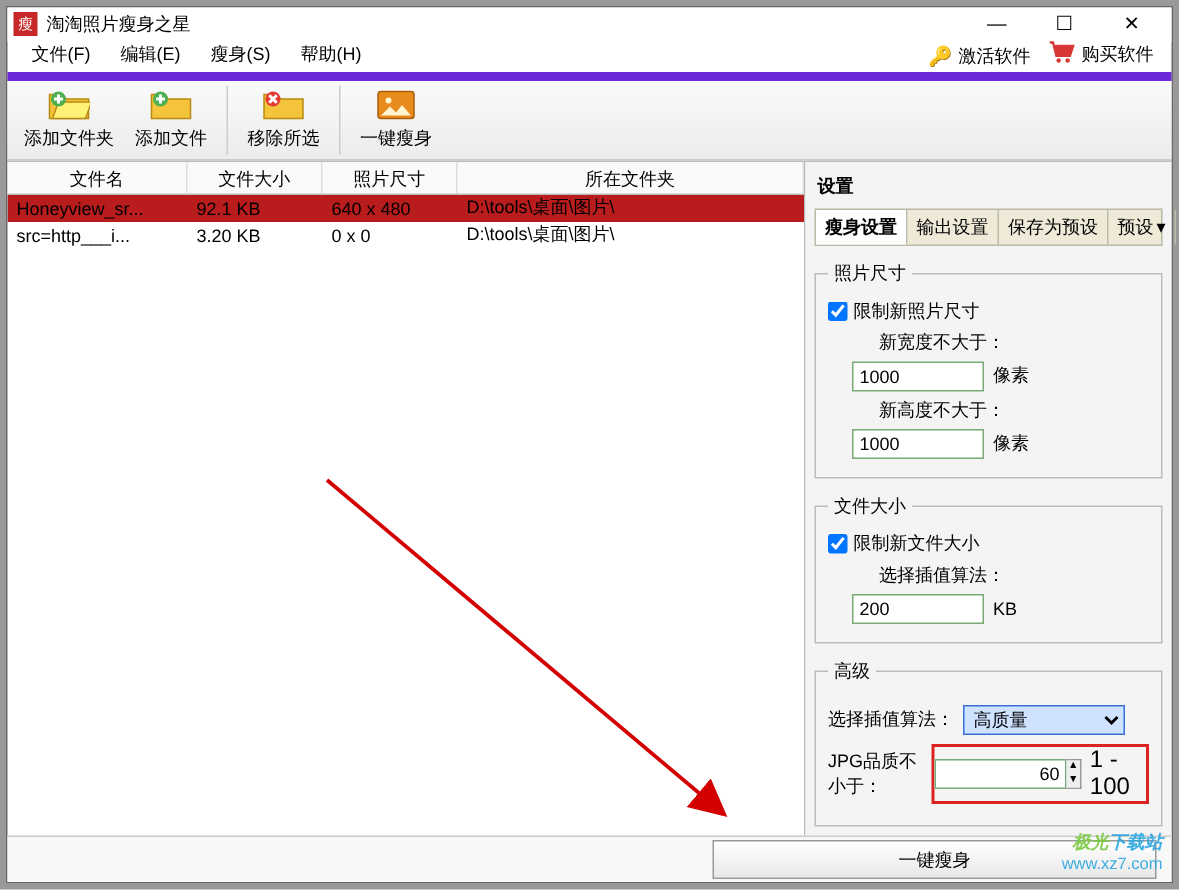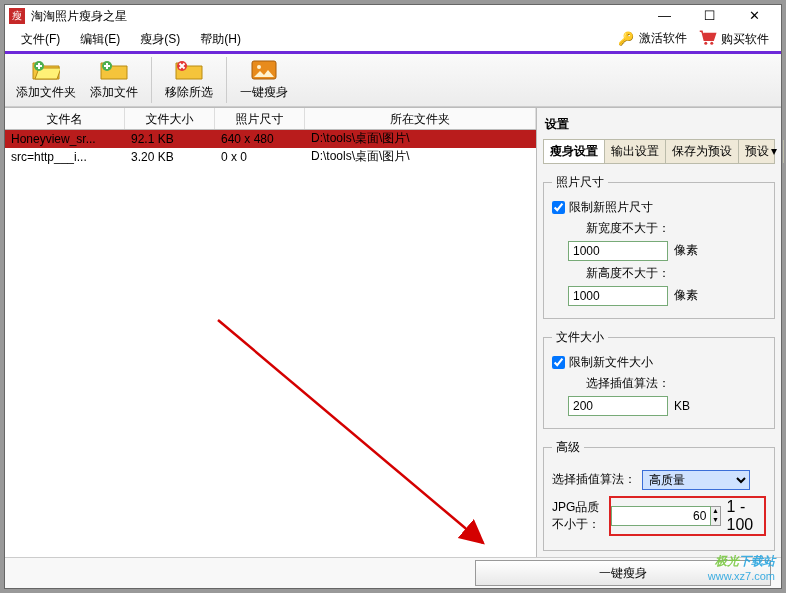--- a/index.html
+++ b/index.html
@@ -2,21 +2,21 @@
 <html><head>
 <meta charset="utf-8">
 <style>
 * { box-sizing: border-box; margin: 0; padding: 0; font-family: "Microsoft YaHei", SimSun, Arial, sans-serif; font-size: 12px; }
 body { background: #999; padding: 4px; }
 .window { width: 778px; height: 585px; background: #fff; border: 1px solid #666; position: relative; display: flex; flex-direction: column; }
 .titlebar { height: 28px; background: #fff; display: flex; align-items: center; padding: 0 4px; }
 .titlebar .app-icon { width: 16px; height: 16px; background: #c62828; margin-right: 6px; display: inline-flex; align-items: center; justify-content: center; color: #fff; font-size: 10px; }
 .titlebar .title { flex: 1; font-size: 12px; }
 .titlebar .winbtn { width: 45px; height: 22px; text-align: center; line-height: 22px; font-size: 13px; cursor: pointer; }
-.menubar { height: 26px; display: flex; align-items: flex-start; padding: 0 6px; border-bottom: 3px solid #6d28d9; }
+.menubar { height: 26px; display: flex; align-items: flex-end; padding: 0 6px; border-bottom: 6px solid #6d28d9; }
 .menubar .menuitem { padding: 3px 10px; cursor: pointer; }
 .menubar .spacer { flex: 1; }
 .menubar .right-link { display: flex; align-items: center; gap: 4px; padding: 2px 6px; cursor: pointer; }
 .key-icon { color: #d93636; font-size: 13px; }
 .cart-icon svg { width: 18px; height: 16px; }
 .toolbar { height: 60px; background: linear-gradient(#fafafa, #ececec); display: flex; align-items: center; padding: 0 6px; border-bottom: 1px solid #ccc; gap: 4px; }
 .tbtn { width: 58px; height: 52px; display: flex; flex-direction: column; align-items: center; justify-content: center; gap: 2px; cursor: pointer; border: 1px solid transparent; }
 .tbtn.wide { width: 70px; }
 .tbtn .ticon { width: 28px; height: 24px; display: flex; align-items: center; justify-content: center; }
 .tbtn .tlabel { font-size: 12px; }
@@ -38,21 +38,21 @@
 .settings-title { font-weight: bold; padding: 4px 2px 6px; }
 .tabstrip { display: flex; background: #efe9d8; border: 1px solid #bba; }
 .tab { padding: 3px 6px; border-right: 1px solid #bba; cursor: pointer; white-space: nowrap; }
 .tab.active { background: #fff; font-weight: bold; }
 .tab.small { display: flex; align-items: center; gap: 2px; }
 fieldset { border: 1px solid #bbb; margin-top: 10px; padding: 8px; background: #f4f4f4; }
 legend { padding: 0 4px; }
 .field-row { display: flex; align-items: center; gap: 6px; margin: 4px 0 4px 16px; }
 .field-label { margin-left: 34px; margin-top: 4px; }
 .check-row { display: flex; align-items: center; gap: 4px; margin-bottom: 4px; }
-input[type=text] { border: 1px solid #7a7; height: 20px; width: 100px; padding: 0 4px; }
+input[type=text] { border: 1px solid #7a7; height: 20px; width: 88px; padding: 0 4px; }
 select { border: 1px solid #3a6ed8; background: #cfe2ff; height: 20px; width: 108px; padding: 0 2px; }
 .spin-wrap { display: inline-flex; align-items: center; border: 2px solid #d22; padding: 0; }
 .spin-input { border: 1px solid #7a7; height: 20px; width: 58px; text-align: right; padding-right: 2px; }
 .spinbtns { width: 14px; height: 20px; display: flex; flex-direction: column; border: 1px solid #999; border-left: none; }
 .spinbtns div { flex: 1; font-size: 7px; text-align: center; line-height: 8px; background: #eee; cursor: pointer; }
 .range-label { border: none; padding: 0 6px; font-size: 16px; }
 .adv-row { display: flex; align-items: center; gap: 6px; margin: 6px 0; }
 .bottombar { height: 38px; border-top: 1px solid #ccc; display: flex; align-items: center; justify-content: flex-end; padding: 0 10px; background: #f8f8f8; position: relative; }
 .bigbtn { width: 296px; height: 26px; border: 1px solid #999; background: linear-gradient(#fff,#e8e8e8); text-align: center; line-height: 24px; cursor: pointer; }
 .arrow-svg { position: absolute; left: 208px; top: 310px; pointer-events: none; z-index: 50; }

